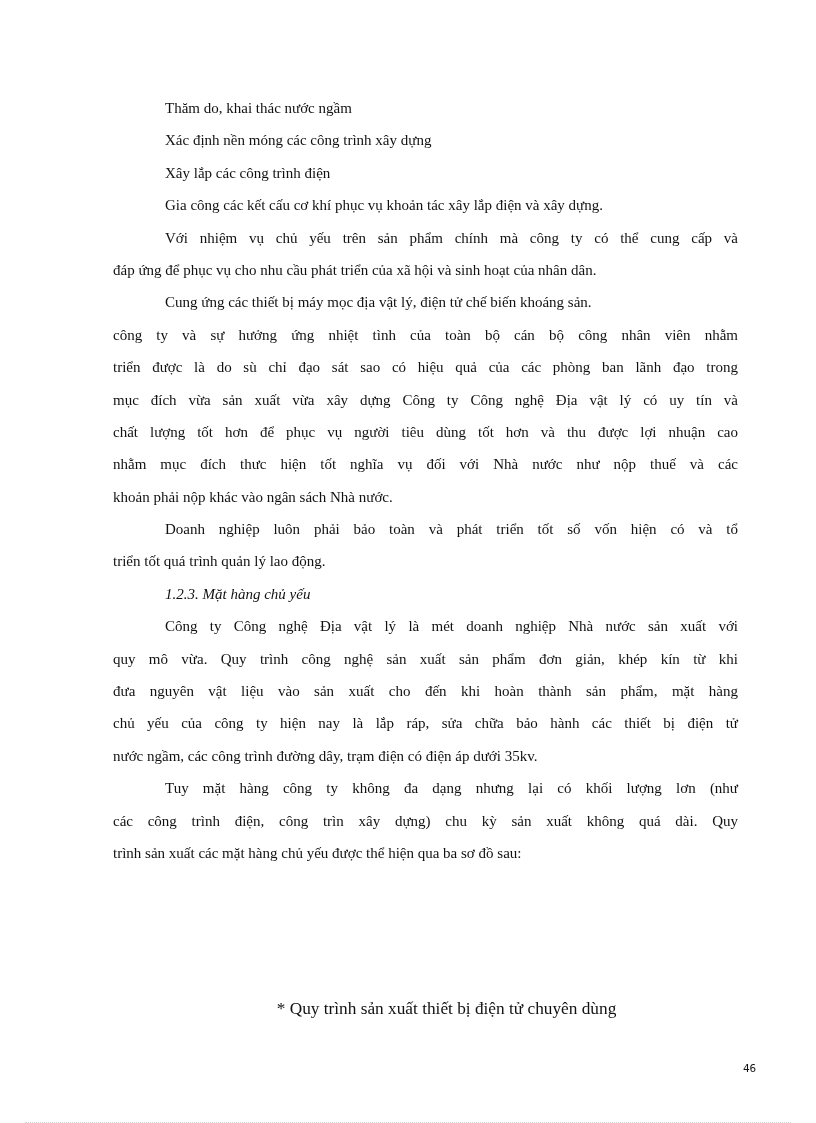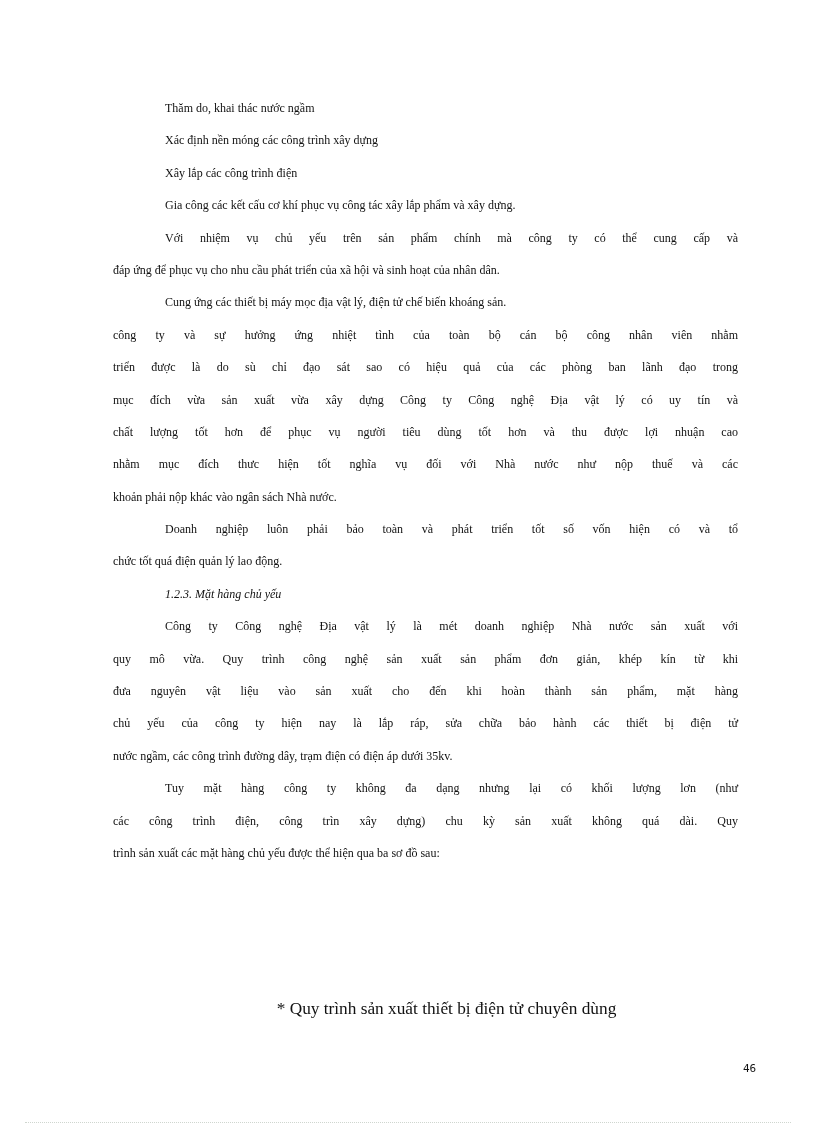--- a/index.html
+++ b/index.html
@@ -22,21 +22,21 @@
       width: 816px;
       height: 1123px;
     }
     .content {
       position: absolute;
       left: 113px;
       top: 92px;
       width: 625px;
     }
     .line {
-      font-size: 12px;
+      font-size: 15px;
       line-height: 32.4px;
       height: 32.4px;
       white-space: nowrap;
     }
     .indent { padding-left: 52px; }
     .just {
       text-align: justify;
       text-align-last: justify;
     }
     .italic { font-style: italic; }
@@ -69,32 +69,32 @@
     }
   </style>
 </head>
 <body>
 
 <div class="page">
   <div class="content">
     <div class="line indent">Thăm do, khai thác nước ngầm</div>
     <div class="line indent">Xác định nền móng các công trình xây dựng</div>
     <div class="line indent">Xây lắp các công trình điện</div>
-    <div class="line indent">Gia công các kết cấu cơ khí phục vụ công tác xây lắp phẩm và xây dựng.</div>
+    <div class="line indent">Gia công các kết cấu cơ khí phục vụ khoản tác xây lắp điện và xây dựng.</div>
     <div class="line indent just">Với nhiệm vụ chủ yếu trên sản phẩm chính mà công ty có thể cung cấp và</div>
     <div class="line">đáp ứng để phục vụ cho nhu cầu phát triển của xã hội và sinh hoạt của nhân dân.</div>
     <div class="line indent">Cung ứng các thiết bị máy mọc địa vật lý, điện tử chế biến khoáng sản.</div>
     <div class="line just">công ty và sự hưởng ứng nhiệt tình của toàn bộ cán bộ công nhân viên nhằm</div>
     <div class="line just">triển được là do sù chỉ đạo sát sao có hiệu quả của các phòng ban lãnh đạo trong</div>
     <div class="line just">mục đích vừa sản xuất vừa xây dựng Công ty Công nghệ Địa vật lý có uy tín và</div>
     <div class="line just">chất lượng tốt hơn để phục vụ người tiêu dùng tốt hơn và thu được lợi nhuận cao</div>
     <div class="line just">nhằm mục đích thưc hiện tốt nghĩa vụ đối với Nhà nước như nộp thuế và các</div>
     <div class="line">khoản phải nộp khác vào ngân sách Nhà nước.</div>
     <div class="line indent just">Doanh nghiệp luôn phải bảo toàn và phát triển tốt số vốn hiện có và tổ</div>
-    <div class="line">chức tốt quá điện quản lý lao động.</div>
+    <div class="line">triển tốt quá trình quản lý lao động.</div>
     <div class="line indent italic">1.2.3. Mặt hàng chủ yếu</div>
     <div class="line indent just">Công ty Công nghệ Địa vật lý là mét doanh nghiệp Nhà nước sản xuất với</div>
     <div class="line just">quy mô vừa. Quy trình công nghệ sản xuất sản phẩm đơn giản, khép kín từ khi</div>
     <div class="line just">đưa nguyên vật liệu vào sản xuất cho đến khi hoàn thành sản phẩm, mặt hàng</div>
     <div class="line just">chủ yếu của công ty hiện nay là lắp ráp, sửa chữa bảo hành các thiết bị điện tử</div>
     <div class="line">nước ngầm, các công trình đường dây, trạm điện có điện áp dưới 35kv.</div>
     <div class="line indent just">Tuy mặt hàng công ty không đa dạng nhưng lại có khối lượng lơn (như</div>
     <div class="line just">các công trình điện, công trìn xây dựng) chu kỳ sản xuất không quá dài. Quy</div>
     <div class="line">trình sản xuất các mặt hàng chủ yếu được thể hiện qua ba sơ đồ sau:</div>
   </div>

